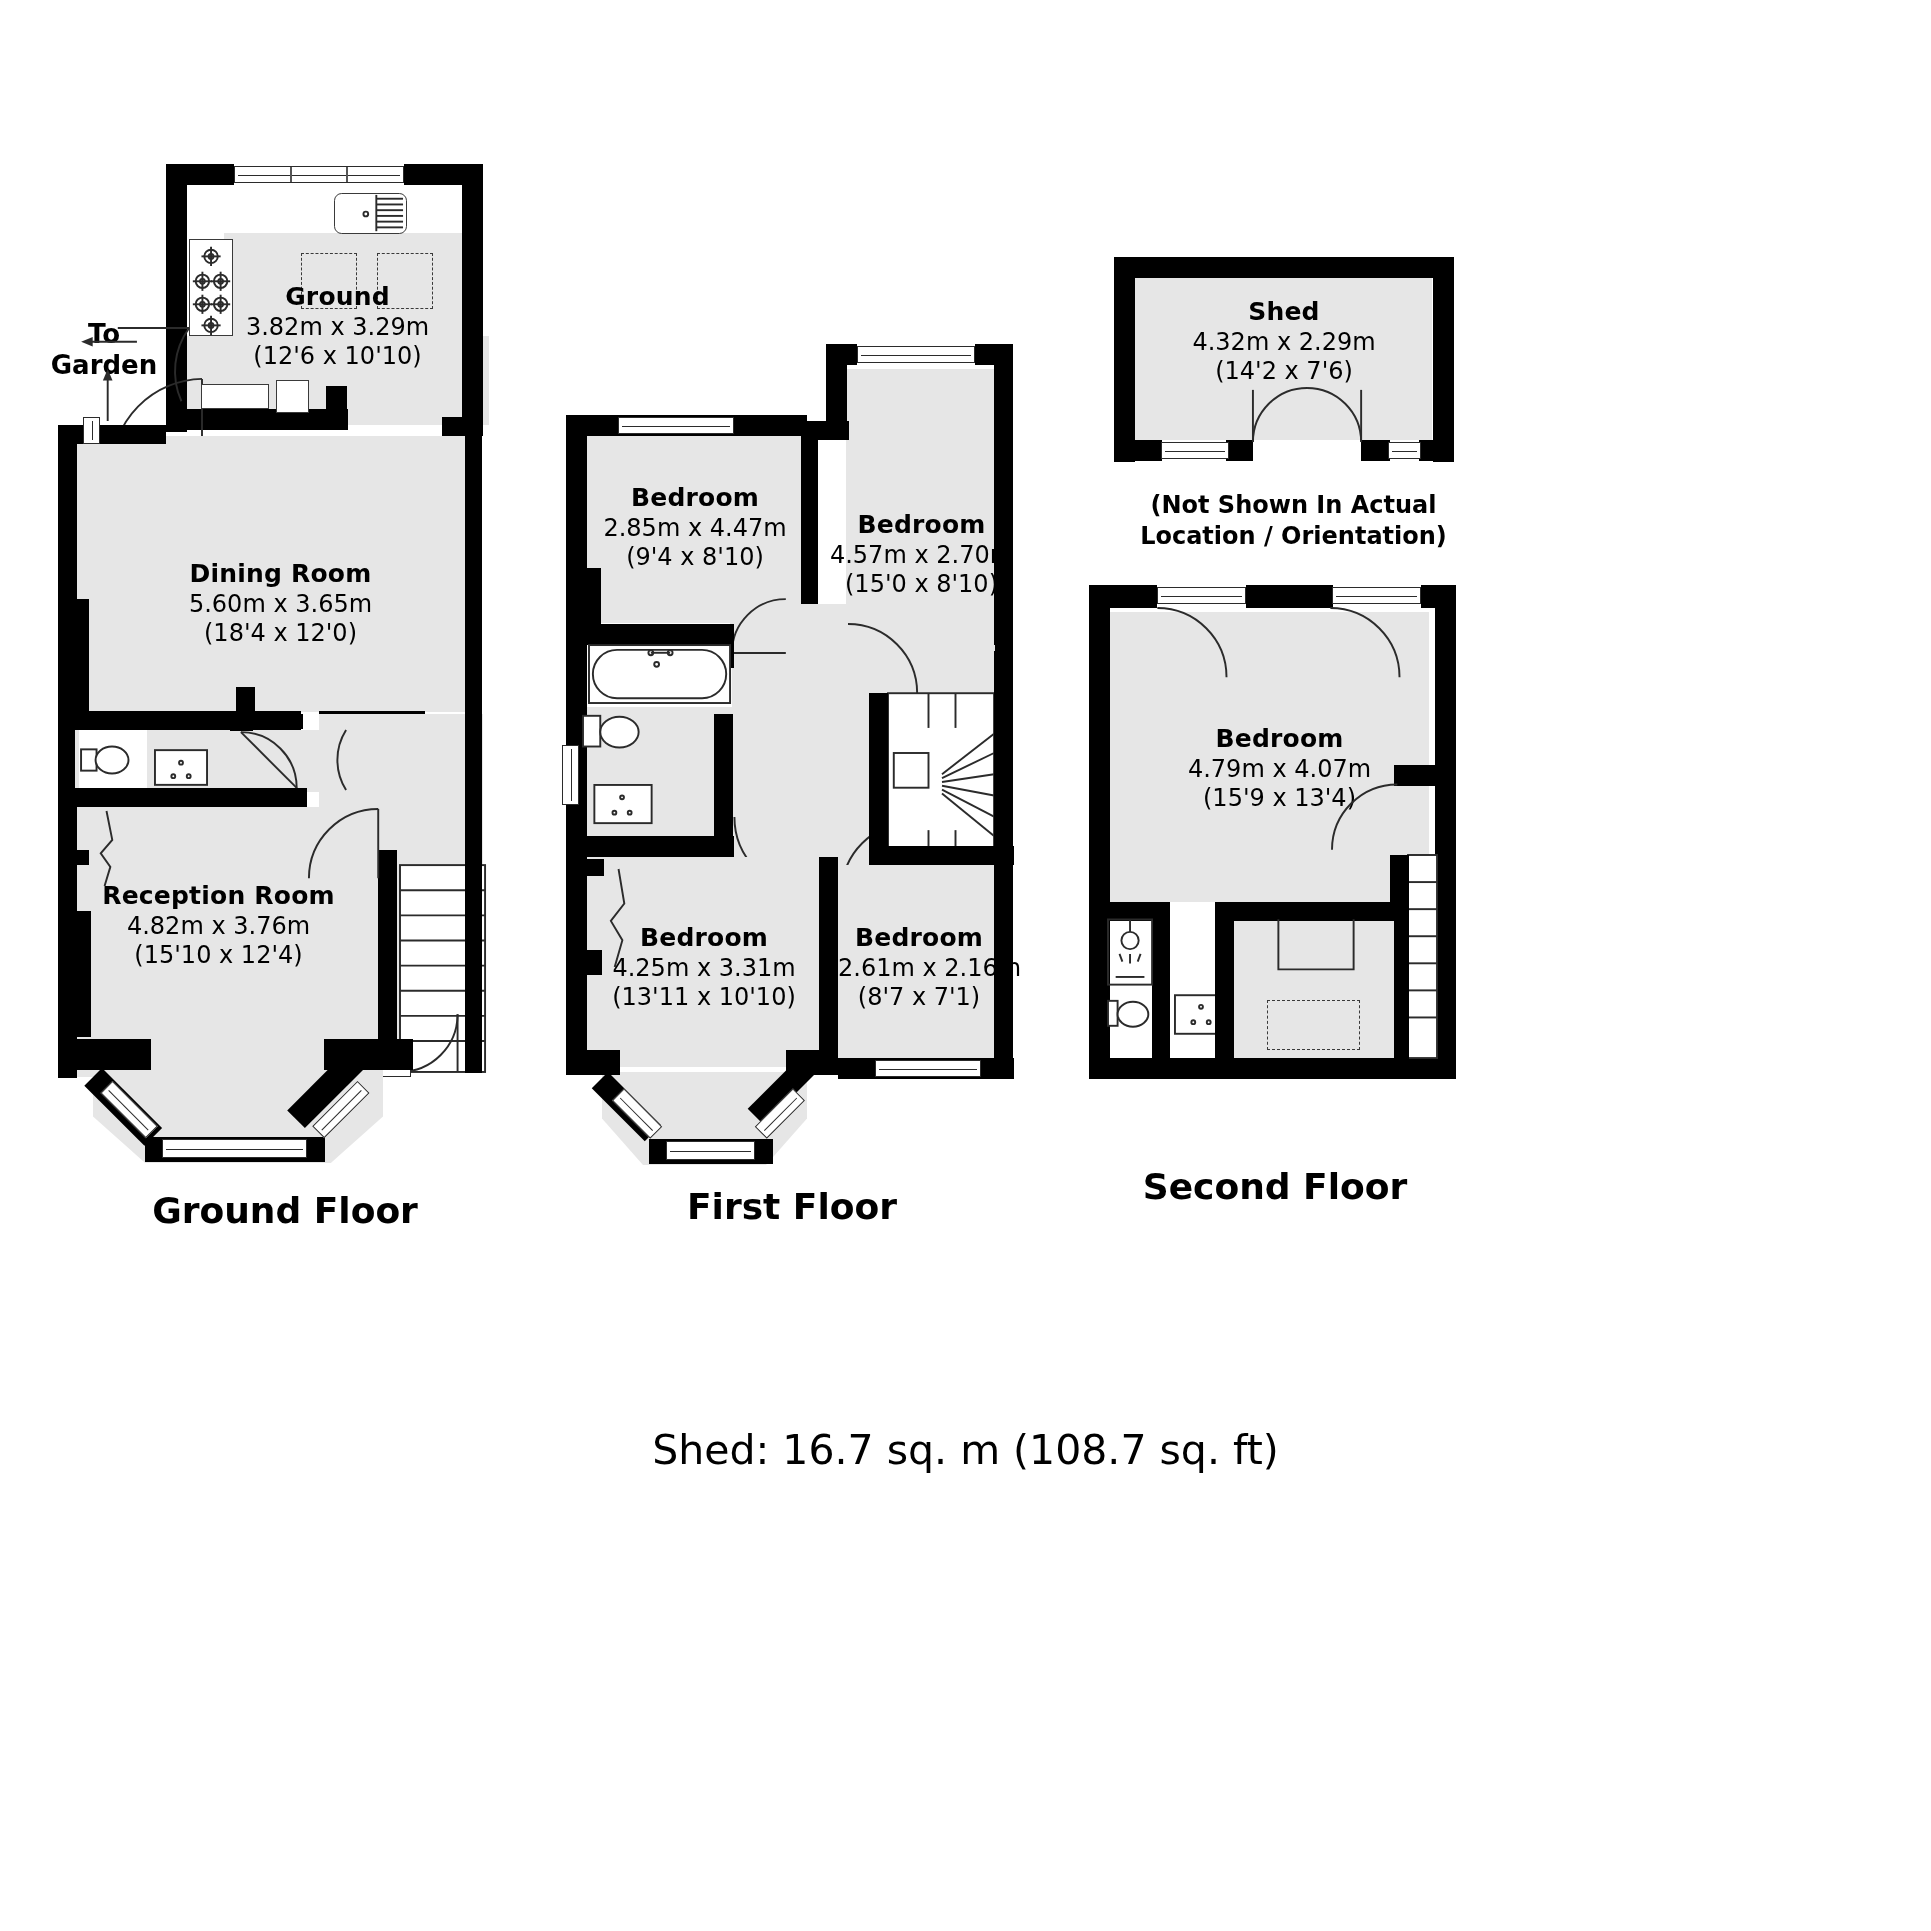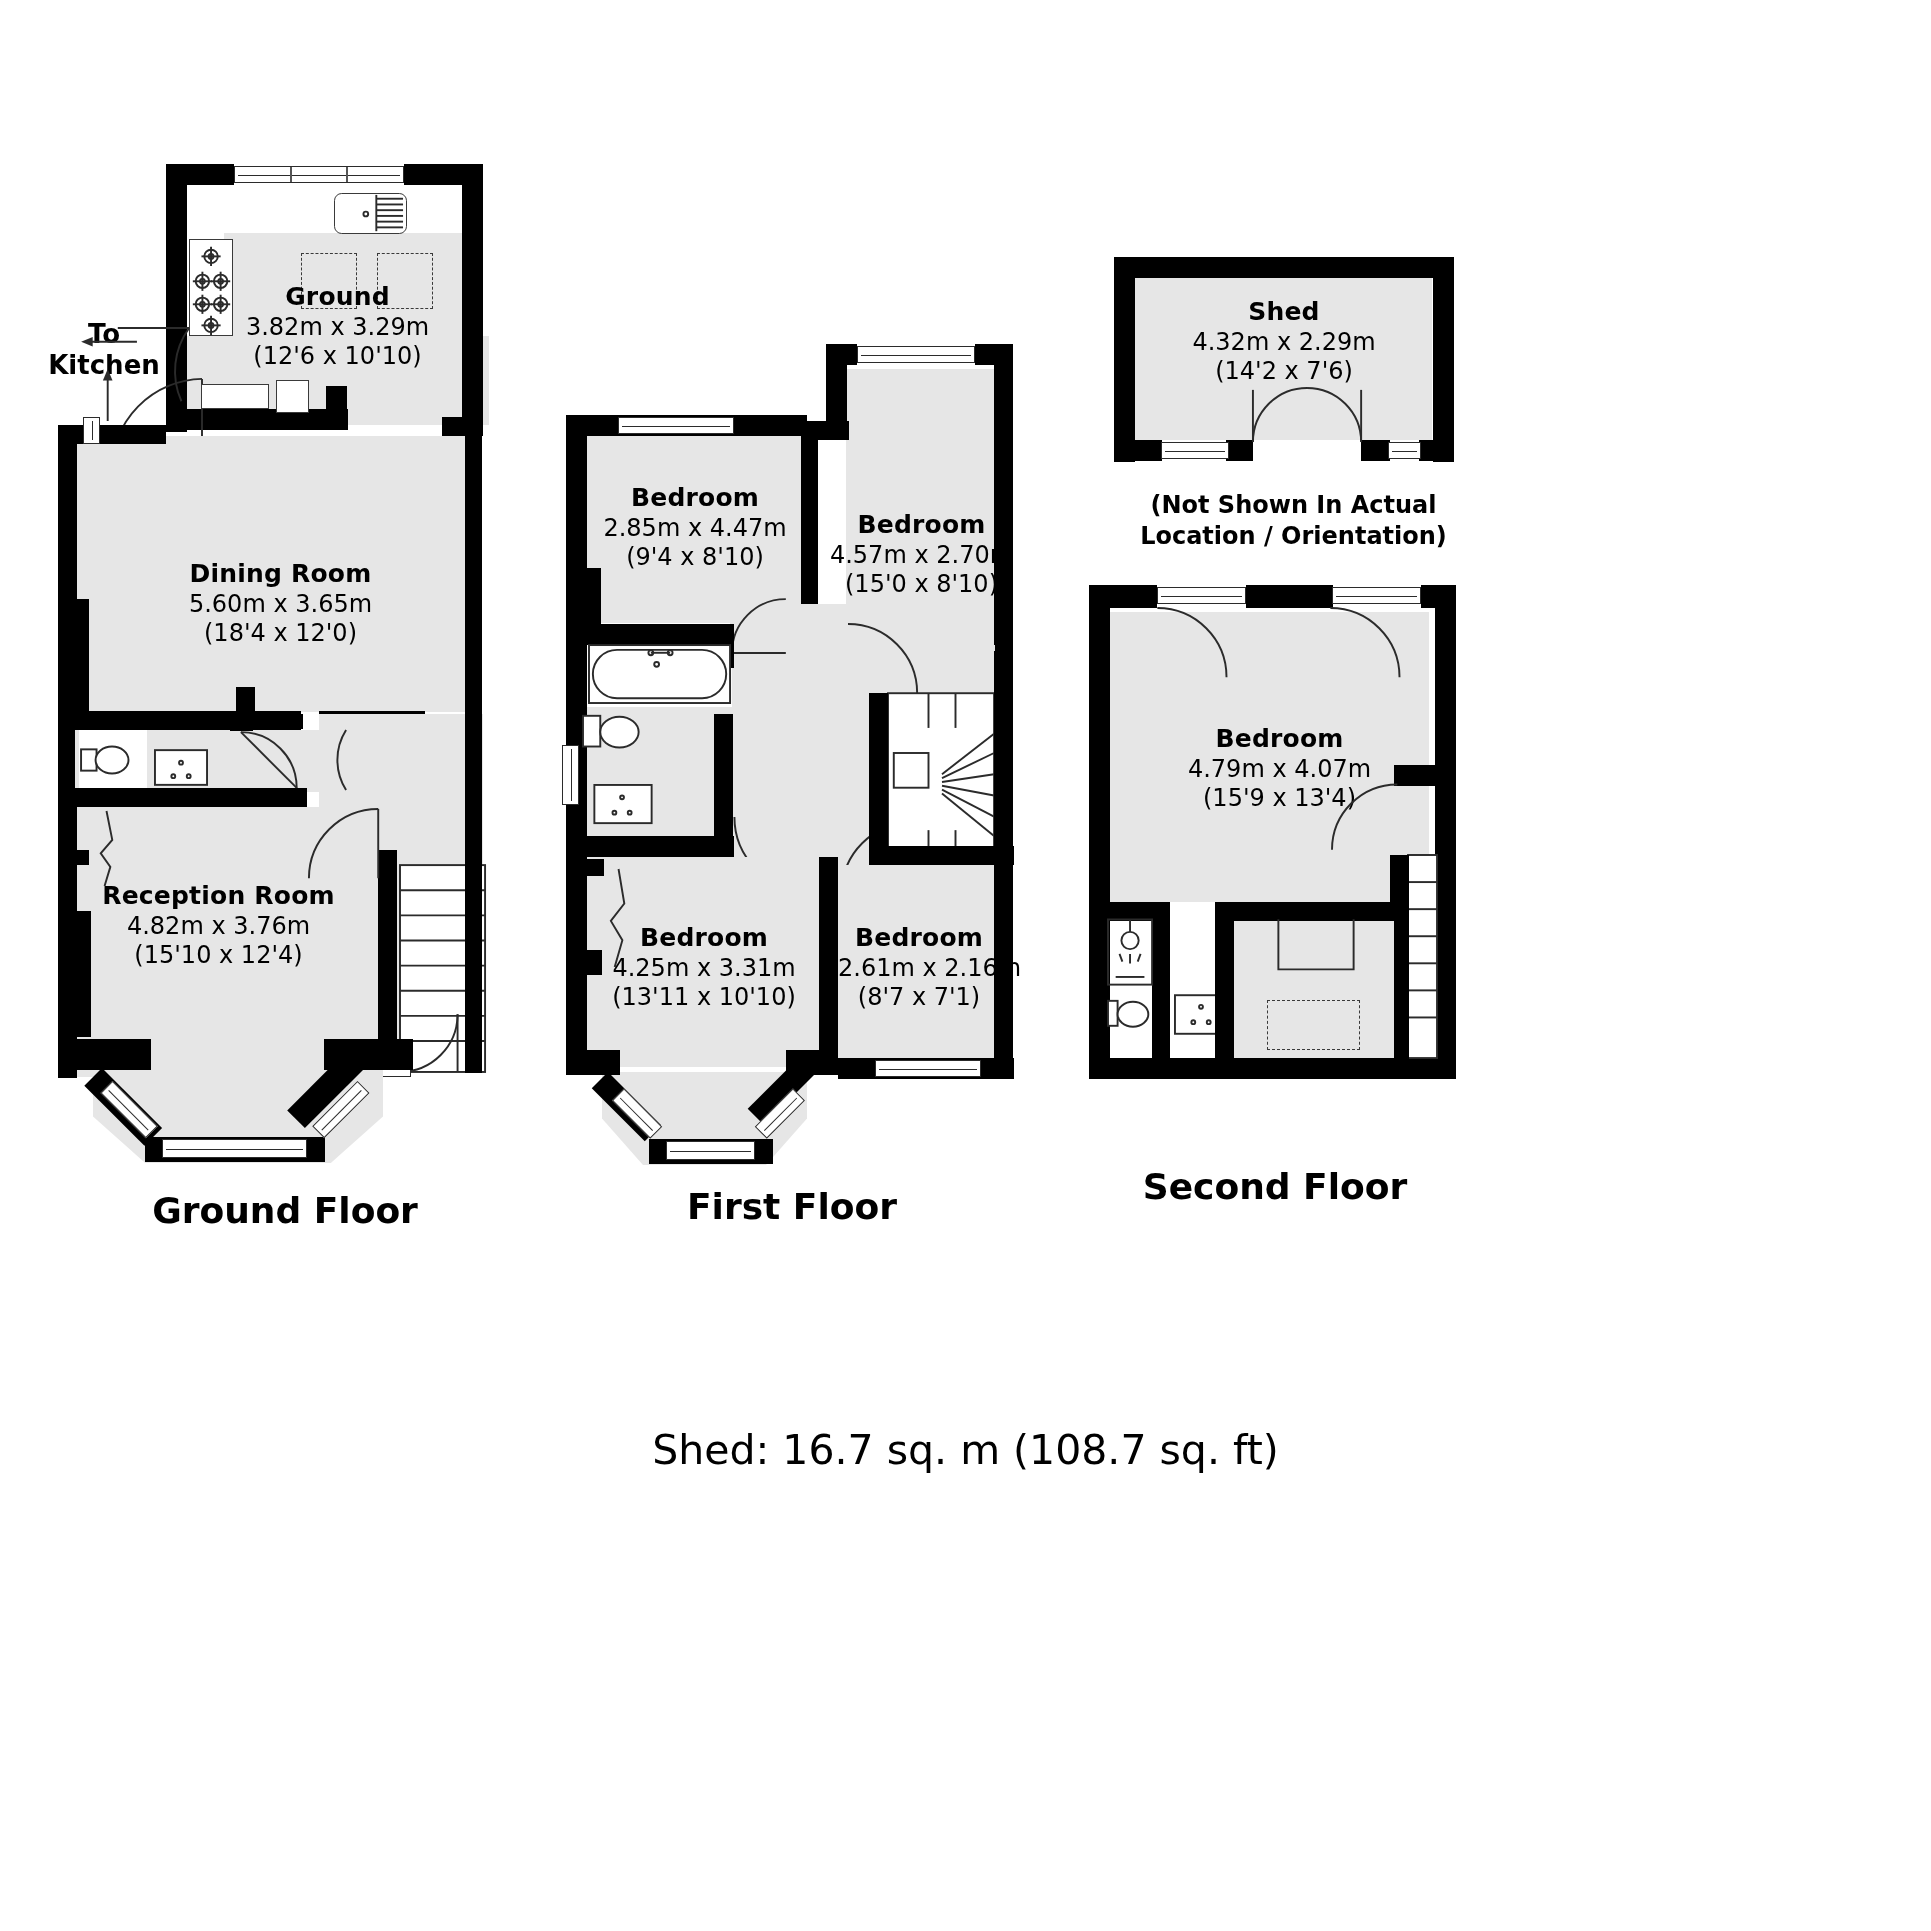--- a/index.html
+++ b/index.html
@@ -113,21 +113,21 @@
     <svg style="left:112px;top:324px;width:81px;height:87px;" viewBox="0 0 84 90" width="81" height="87">
       <path class="st" d="M80,4 A76,76 0 0 0 72,80"></path>
       <line class="st" x1="80" y1="4" x2="6" y2="4"></line>
     </svg>
     <svg style="left:102px;top:373px;width:100px;height:106px;" viewBox="0 0 104 110" width="100" height="106">
       <path class="st" d="M104,6 A96,96 0 0 0 10,102"></path>
       <line class="st" x1="104" y1="6" x2="104" y2="102"></line>
     </svg>
     <div class="togarden" style="left:27px;top:319px;width:154px;">
       <div>To</div>
-      <div>Kitchen</div>
+      <div>Garden</div>
     </div>
     <svg style="left:81px;top:334px;width:58px;height:15.4px;" viewBox="0 0 60 16" width="58" height="15.4">
       <line class="st" x1="58" y1="8" x2="6" y2="8"></line>
       <path fill="#2b2b2b" d="M0,8 L12,3 L12,13 Z"></path>
     </svg>
     <svg style="left:100px;top:369px;width:15.4px;height:54px;" viewBox="0 0 16 56" width="15.4" height="54">
       <line class="st" x1="8" y1="54" x2="8" y2="10"></line>
       <path fill="#2b2b2b" d="M8,0 L3,12 L13,12 Z"></path>
     </svg>
 

